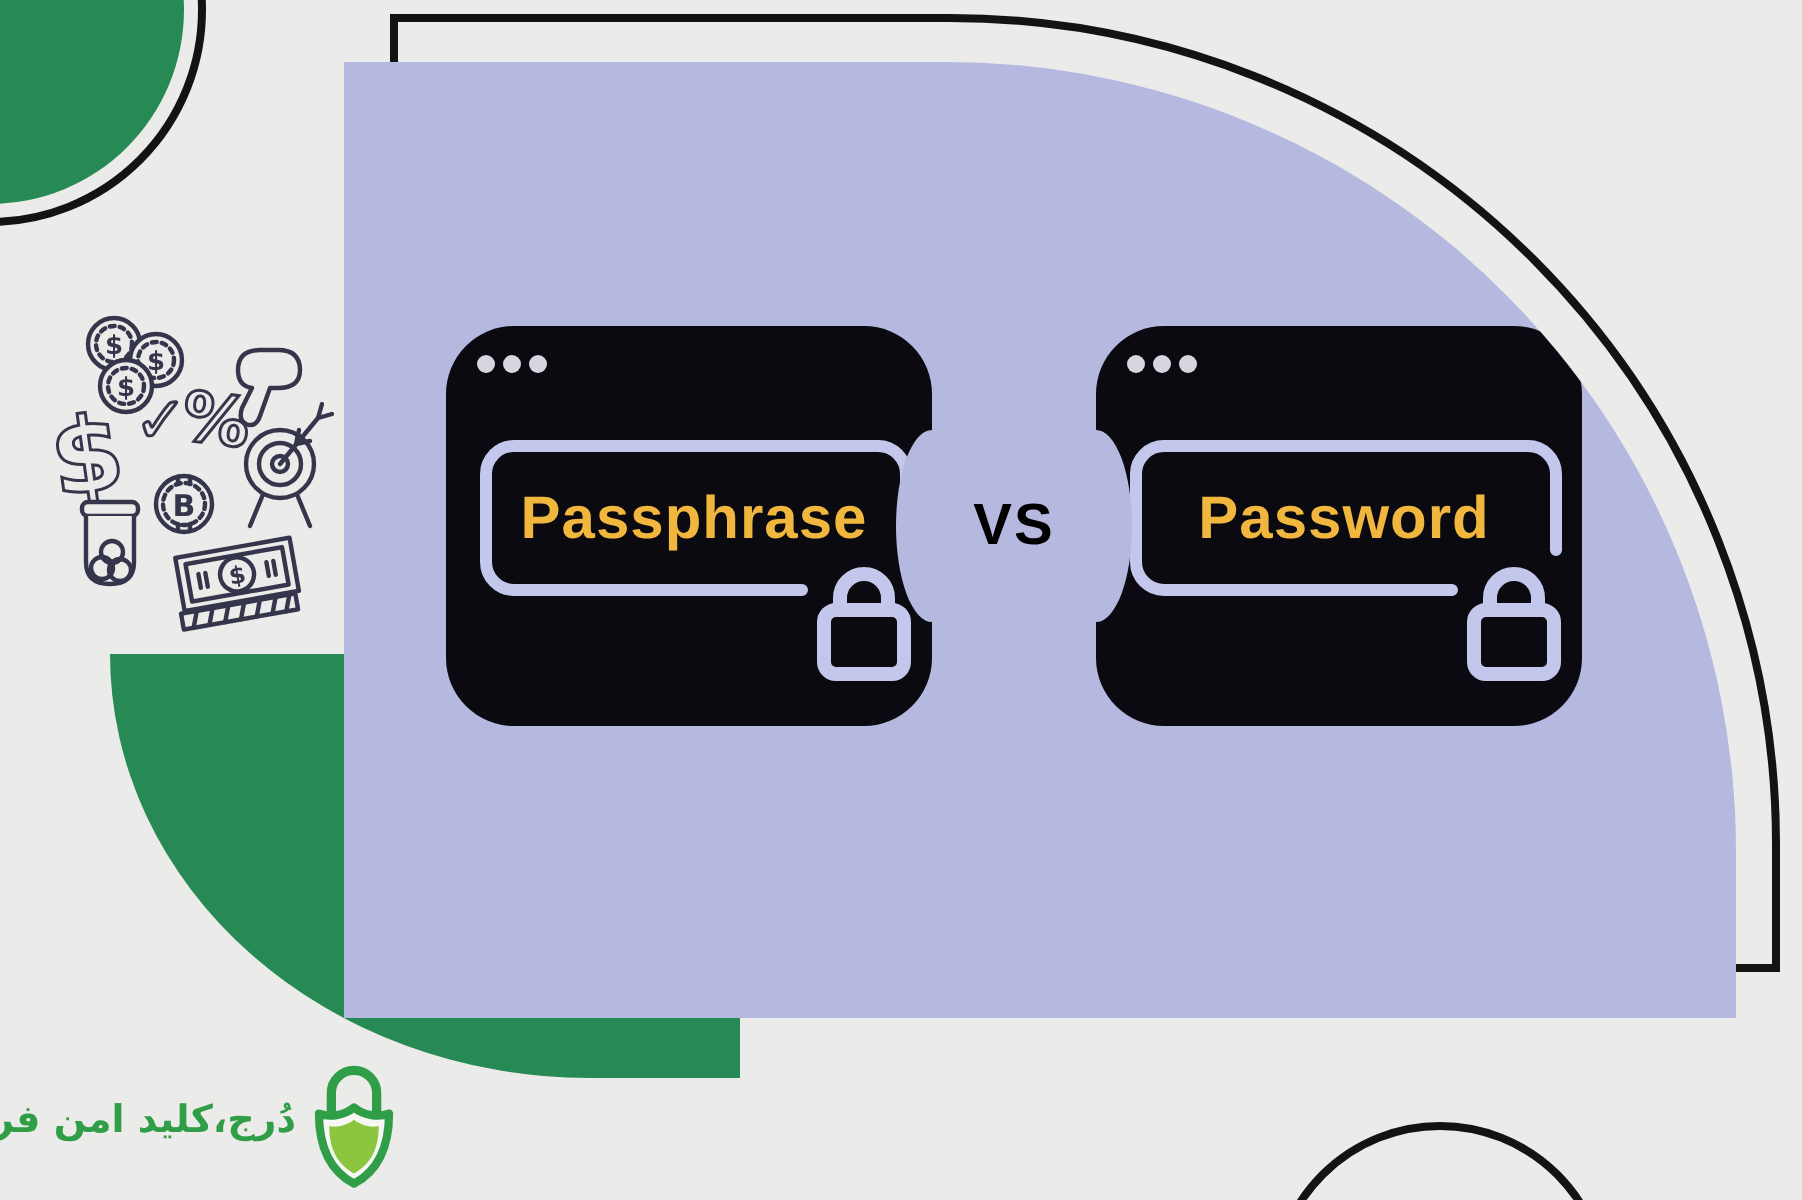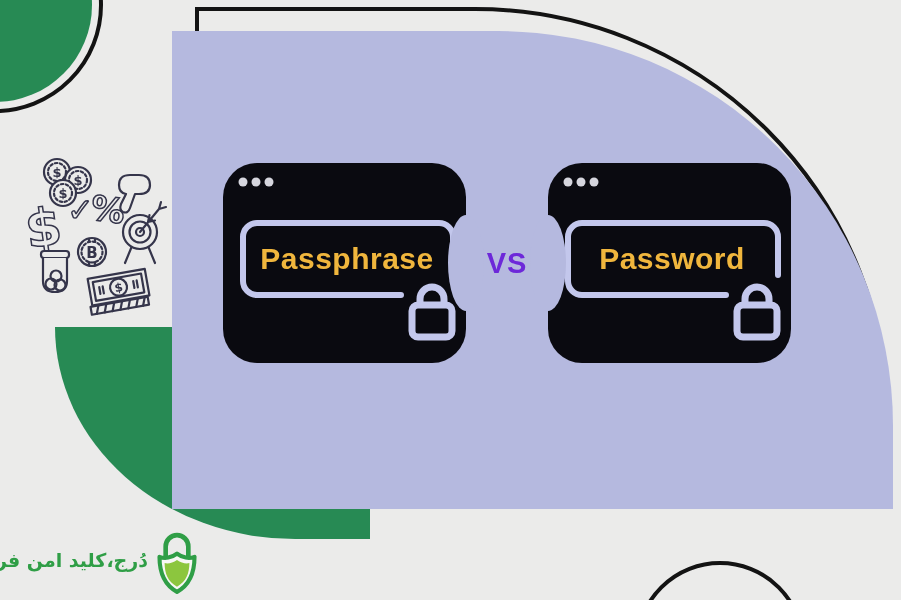--- a/index.html
+++ b/index.html
@@ -31,34 +31,34 @@
     border:4px solid var(--outline);border-radius:50%;z-index:1;}
   .green-circle{position:absolute;left:-102px;top:-92px;width:194px;height:194px;
     background:var(--green);border-radius:50%;z-index:1;}
 
   
   .bottom-arc{position:absolute;left:635px;top:561px;width:162px;height:162px;
     border:4px solid var(--outline);border-radius:50%;z-index:1;background:var(--bg);}
 
   
   .panel{position:absolute;left:172px;top:31px;width:696px;height:478px;
-    background:var(--lavender);border-top-right-radius:395px;overflow:hidden;z-index:3;padding-left:25px;}
+    background:var(--lavender);border-top-right-radius:395px;overflow:hidden;z-index:3;}
 
   .card{position:absolute;width:243px;height:200px;}
   .card-left{left:51px;top:132px;}
   .card-right{left:376px;top:132px;}
   .card-label{font-family:"Liberation Sans",sans-serif;font-weight:bold;font-size:30px;
     fill:var(--gold);letter-spacing:.5px;}
 
   .notch{position:absolute;width:36px;height:96px;border-radius:50%;background:var(--lavender);}
   .notch-left{left:276px;top:184px;}
   .notch-right{left:358px;top:184px;}
 
   .vs{position:absolute;left:305px;top:215px;width:60px;line-height:34px;text-align:center;
-    font-weight:bold;font-size:29px;letter-spacing:1px;color:#6d28d9;}
+    font-weight:bold;font-size:29px;letter-spacing:1px;color:#000000;}
 
   .doodles{position:absolute;left:12px;top:150px;z-index:2;}
   .doodles .stroke{stroke:var(--ink);fill:none;stroke-width:2.2;stroke-linecap:round;stroke-linejoin:round;}
   .doodles .fillbg{fill:var(--bg);}
   .doodles .glyph{font-family:"DejaVu Sans",sans-serif;fill:none;stroke:var(--ink);stroke-width:1.5;}
   .doodles .tinytext{font-family:"DejaVu Sans",sans-serif;font-weight:bold;fill:var(--ink);stroke:none;}
 
   .logo-icon{position:absolute;left:150px;top:529px;z-index:4;}
   .tagline{position:absolute;left:12px;top:549px;width:136px;z-index:4;
     font-family:"DejaVu Sans",sans-serif;font-weight:bold;font-size:19px;

